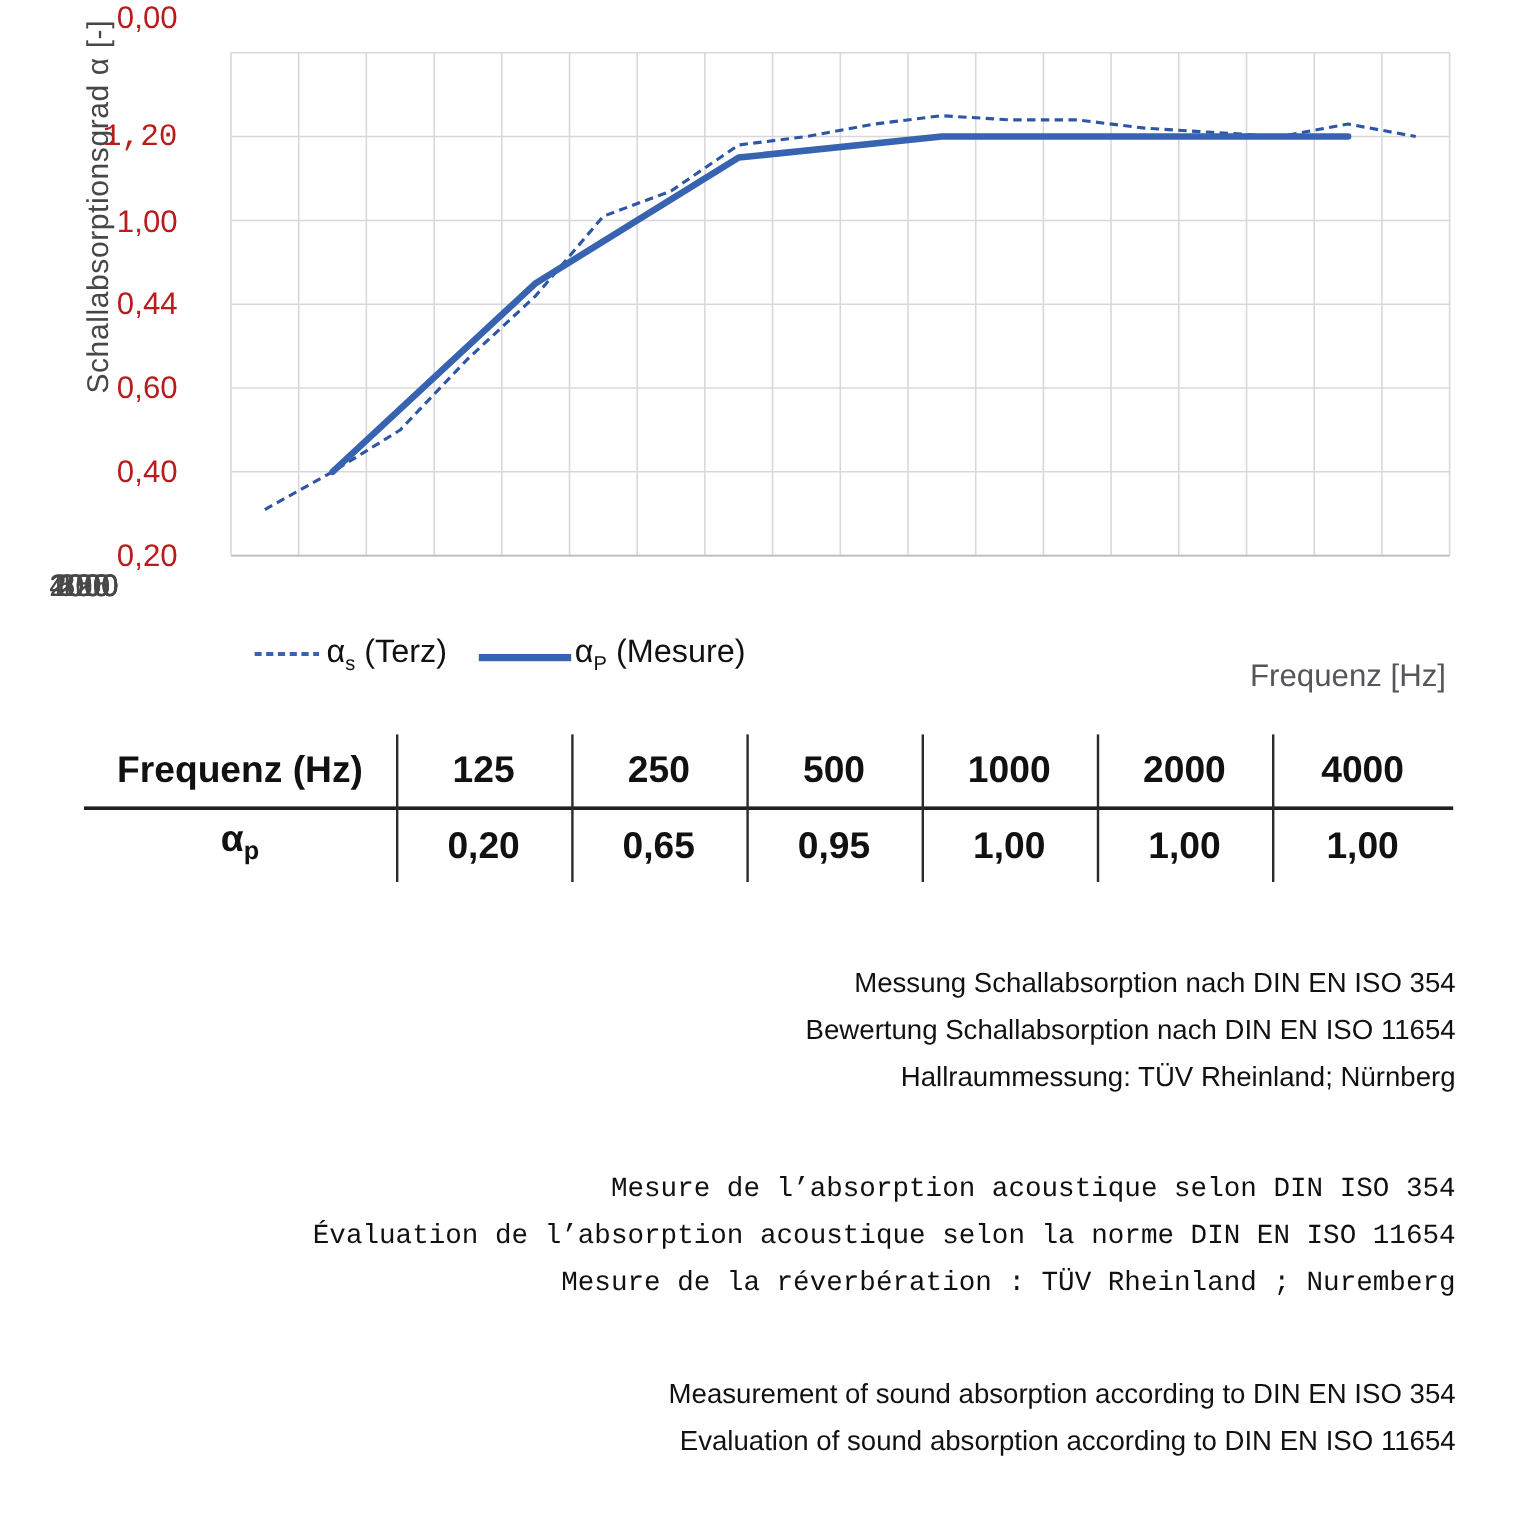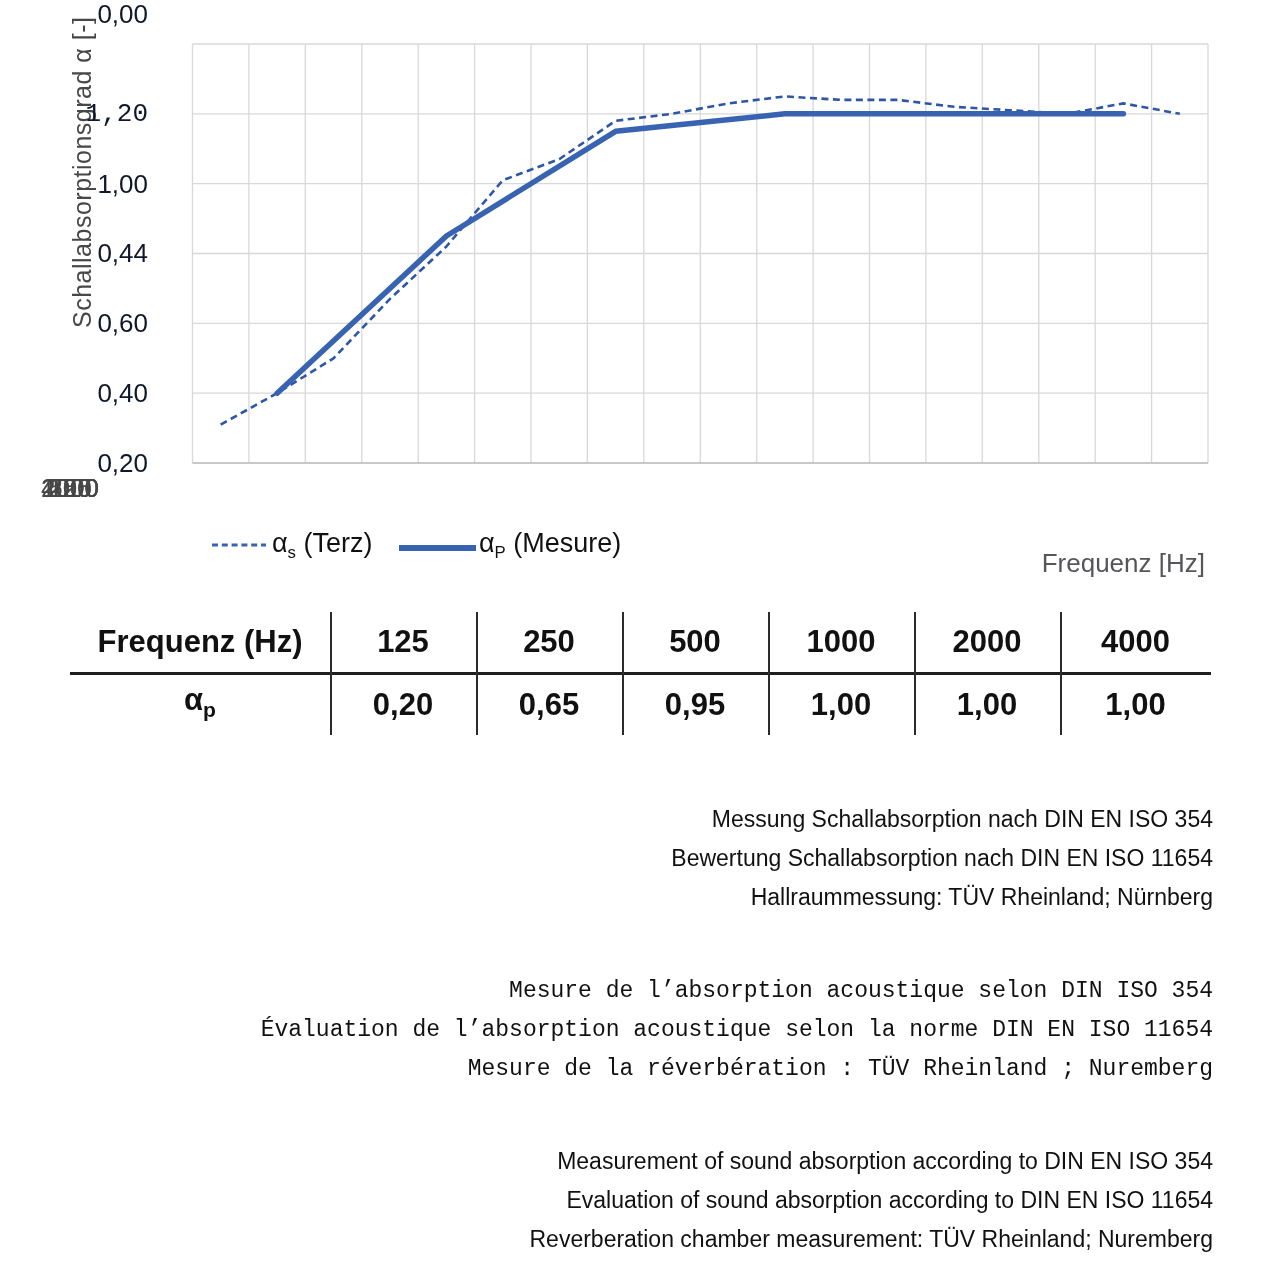--- a/index.html
+++ b/index.html
@@ -14,21 +14,21 @@
   
   .chart{position:absolute;left:0;top:0;width:1280px;height:600px;}
   .y-title{
     position:absolute;left:68px;top:28px;height:300px;width:34px;
     writing-mode:vertical-rl;transform:rotate(180deg);
     font-size:25px;color:#474747;text-align:center;letter-spacing:.5px;
     white-space:nowrap;
   }
   .ytick{
     position:absolute;left:58px;width:90px;height:28px;line-height:28px;
-    text-align:right;font-size:26px;color:#0f172a;
+    text-align:right;font-size:26px;color:#b91c1c;
   }
   .ytick:nth-of-type(1){top:30px;}
   .ytick:nth-of-type(2){top:100px;font-family:Liberation Mono, monospace;}
   .ytick:nth-of-type(3){top:170px;}
   .ytick:nth-of-type(4){top:239px;}
   .ytick:nth-of-type(5){top:309px;}
   .ytick:nth-of-type(6){top:379px;}
   .ytick:nth-of-type(7){top:449px;}
   .plot-svg{position:absolute;left:0;top:0;}
   .xtick{
@@ -179,16 +179,15 @@
     <div>Hallraummessung: TÜV Rheinland; Nürnberg</div>
   </div>
   <div class="notes notes-fr">
     <div>Mesure de l’absorption acoustique selon DIN ISO 354</div>
     <div>Évaluation de l’absorption acoustique selon la norme DIN EN ISO 11654</div>
     <div>Mesure de la réverbération : TÜV Rheinland ; Nuremberg</div>
   </div>
   <div class="notes notes-en">
     <div>Measurement of sound absorption according to DIN EN ISO 354</div>
     <div>Evaluation of sound absorption according to DIN EN ISO 11654</div>
-    <div>Reverberation chamber measurement: TÜV Rheinland; Nuremberg</div>
   </div>
 
 </div>
 
 </body></html>

